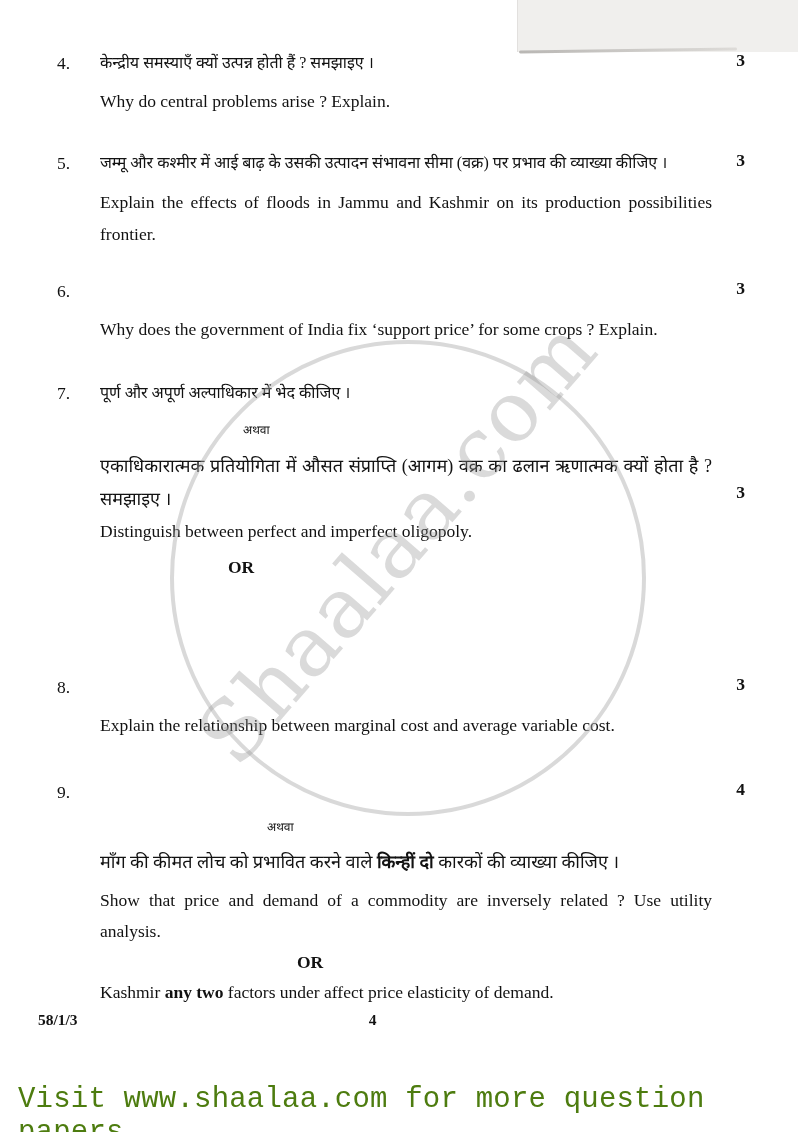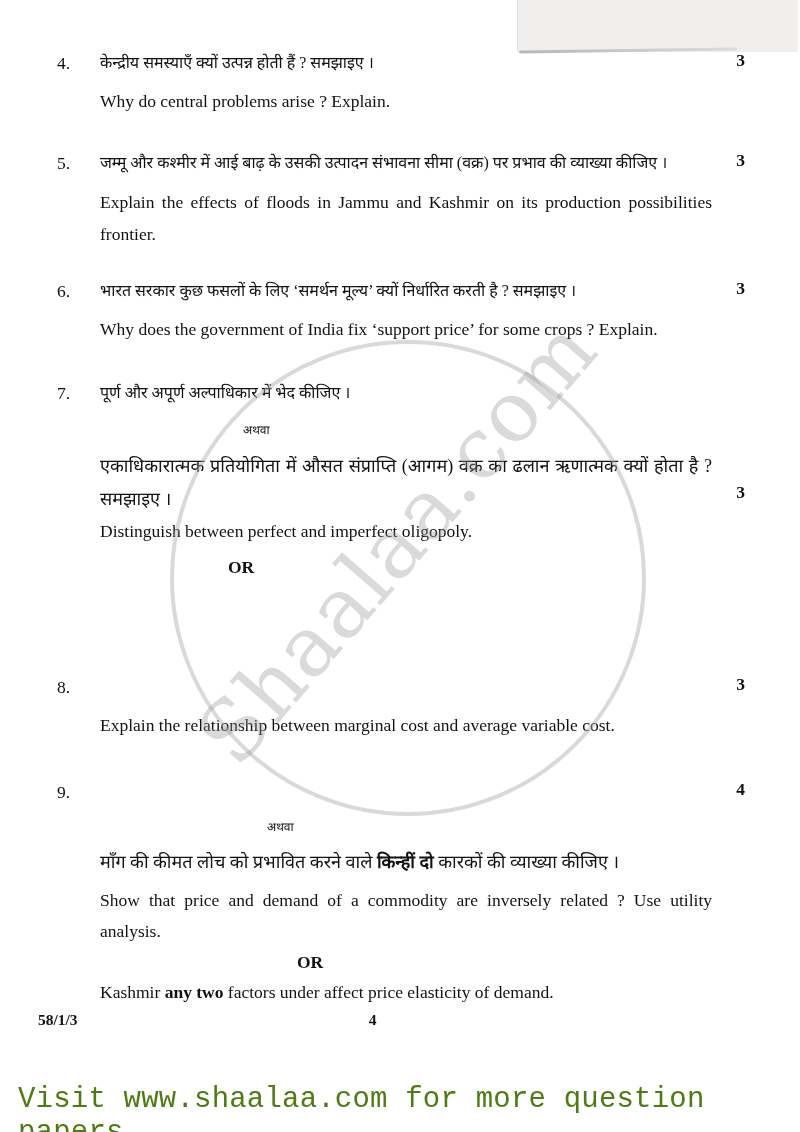--- a/index.html
+++ b/index.html
@@ -95,21 +95,20 @@
       <span class="qnum">5.</span>
       <span class="qtext hindi">जम्मू और कश्मीर में आई बाढ़ के उसकी उत्पादन संभावना सीमा (वक्र) पर प्रभाव की व्याख्या कीजिए ।</span>
     </div>
     <span class="mark">3</span>
     <div class="eng just para2">Explain the effects of floods in Jammu and Kashmir on its production possibilities frontier.</div>
   </section>
 
   <section class="q" style="top:276px">
     <div class="qline">
       <span class="qnum">6.</span>
-      <span class="qtext hindi">भारत सरकार कुछ फसलों के लिए ‘समर्थन मूल्य’ क्यों निर्धारित करती है ? समझाइए ।</span>
     </div>
     <span class="mark">3</span>
     <div class="eng">Why does the government of India fix ‘support price’ for some crops ? Explain.</div>
   </section>
 
   <section class="q" style="top:378px">
     <div class="qline">
       <span class="qnum">7.</span>
       <span class="qtext hindi">पूर्ण और अपूर्ण अल्पाधिकार में भेद कीजिए ।</span>
     </div>

